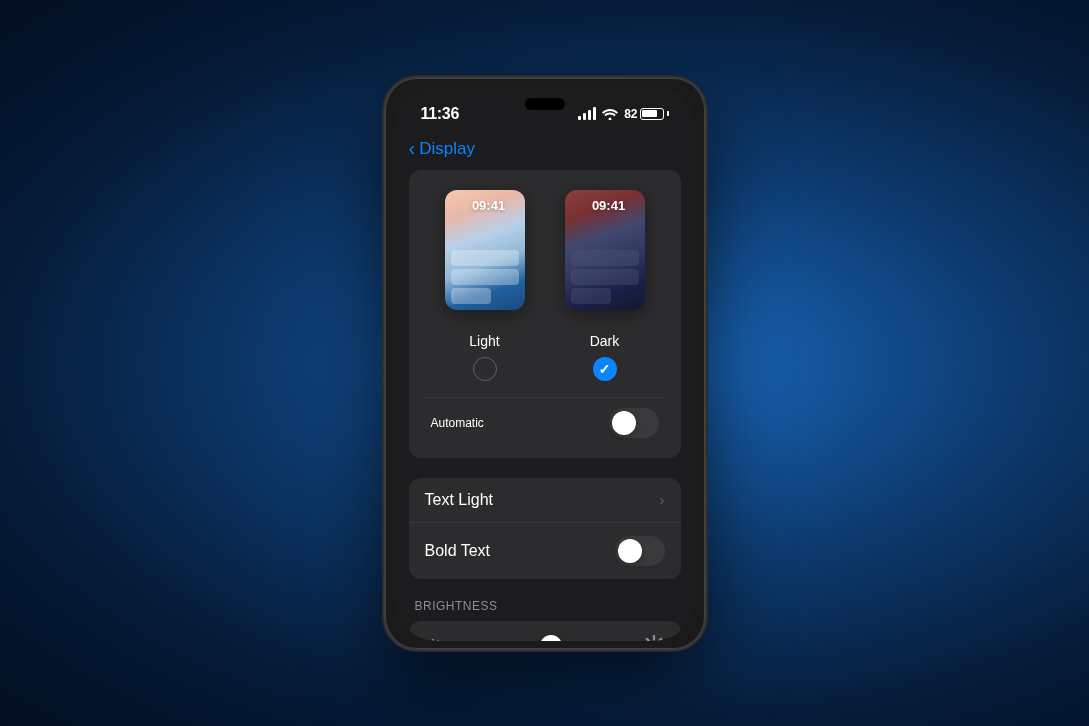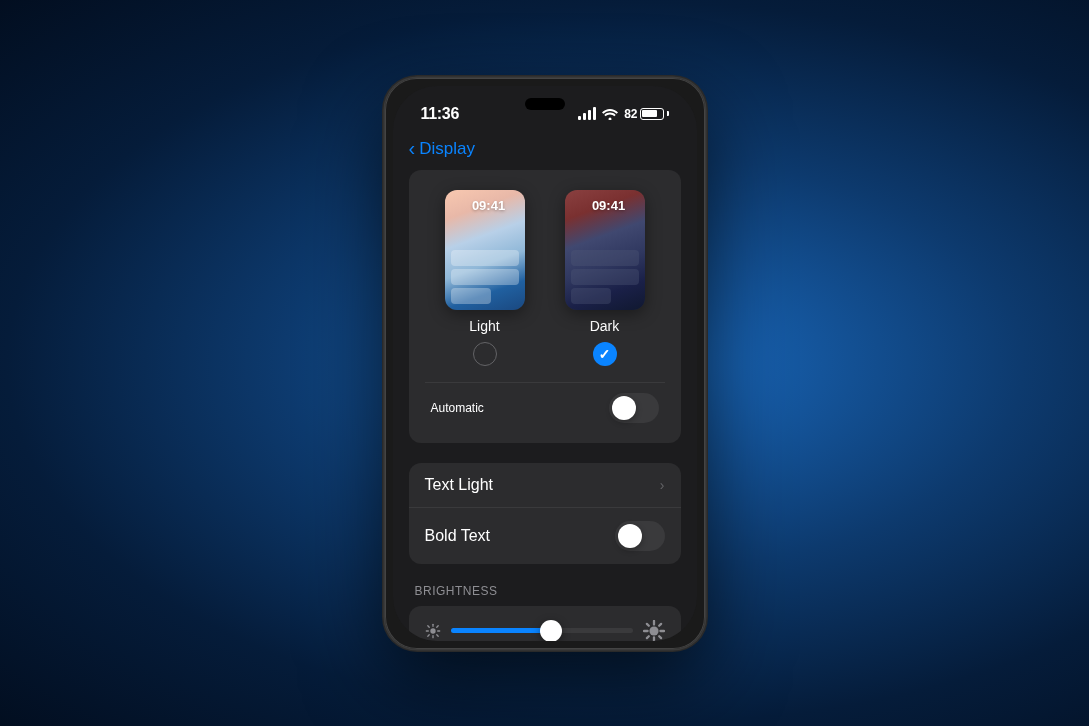--- a/index.html
+++ b/index.html
@@ -267,20 +267,21 @@
       border-radius: 4px;
       opacity: 0.6;
     }
 
     .preview-widget-row.light-w { background: rgba(255,255,255,0.5); }
     .preview-widget-row.dark-w { background: rgba(80,90,120,0.6); }
 
     .theme-name {
       font-size: 14px;
       color: #fff;
+      margin-top: 15px;
     }
 
     .theme-radio {
       width: 24px;
       height: 24px;
       border-radius: 50%;
       display: flex;
       align-items: center;
       justify-content: center;
     }

